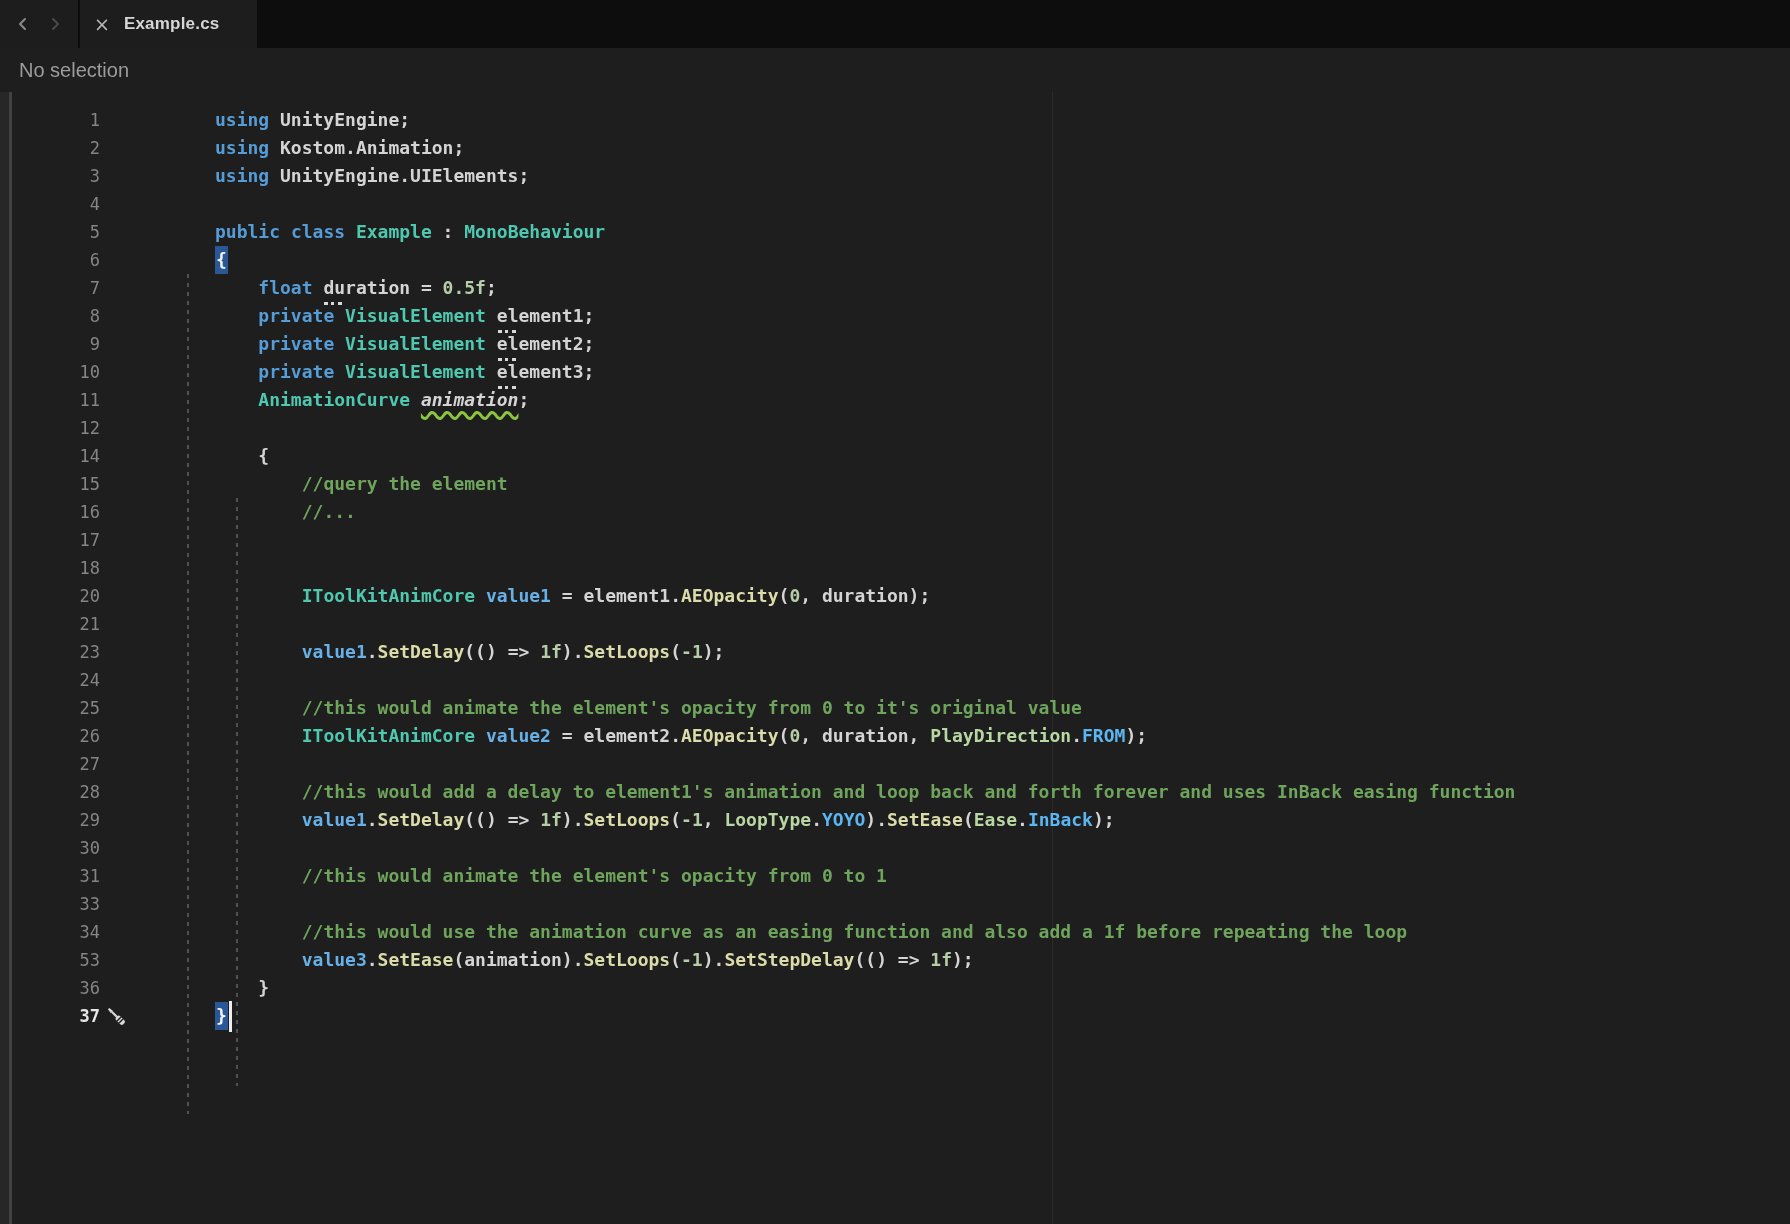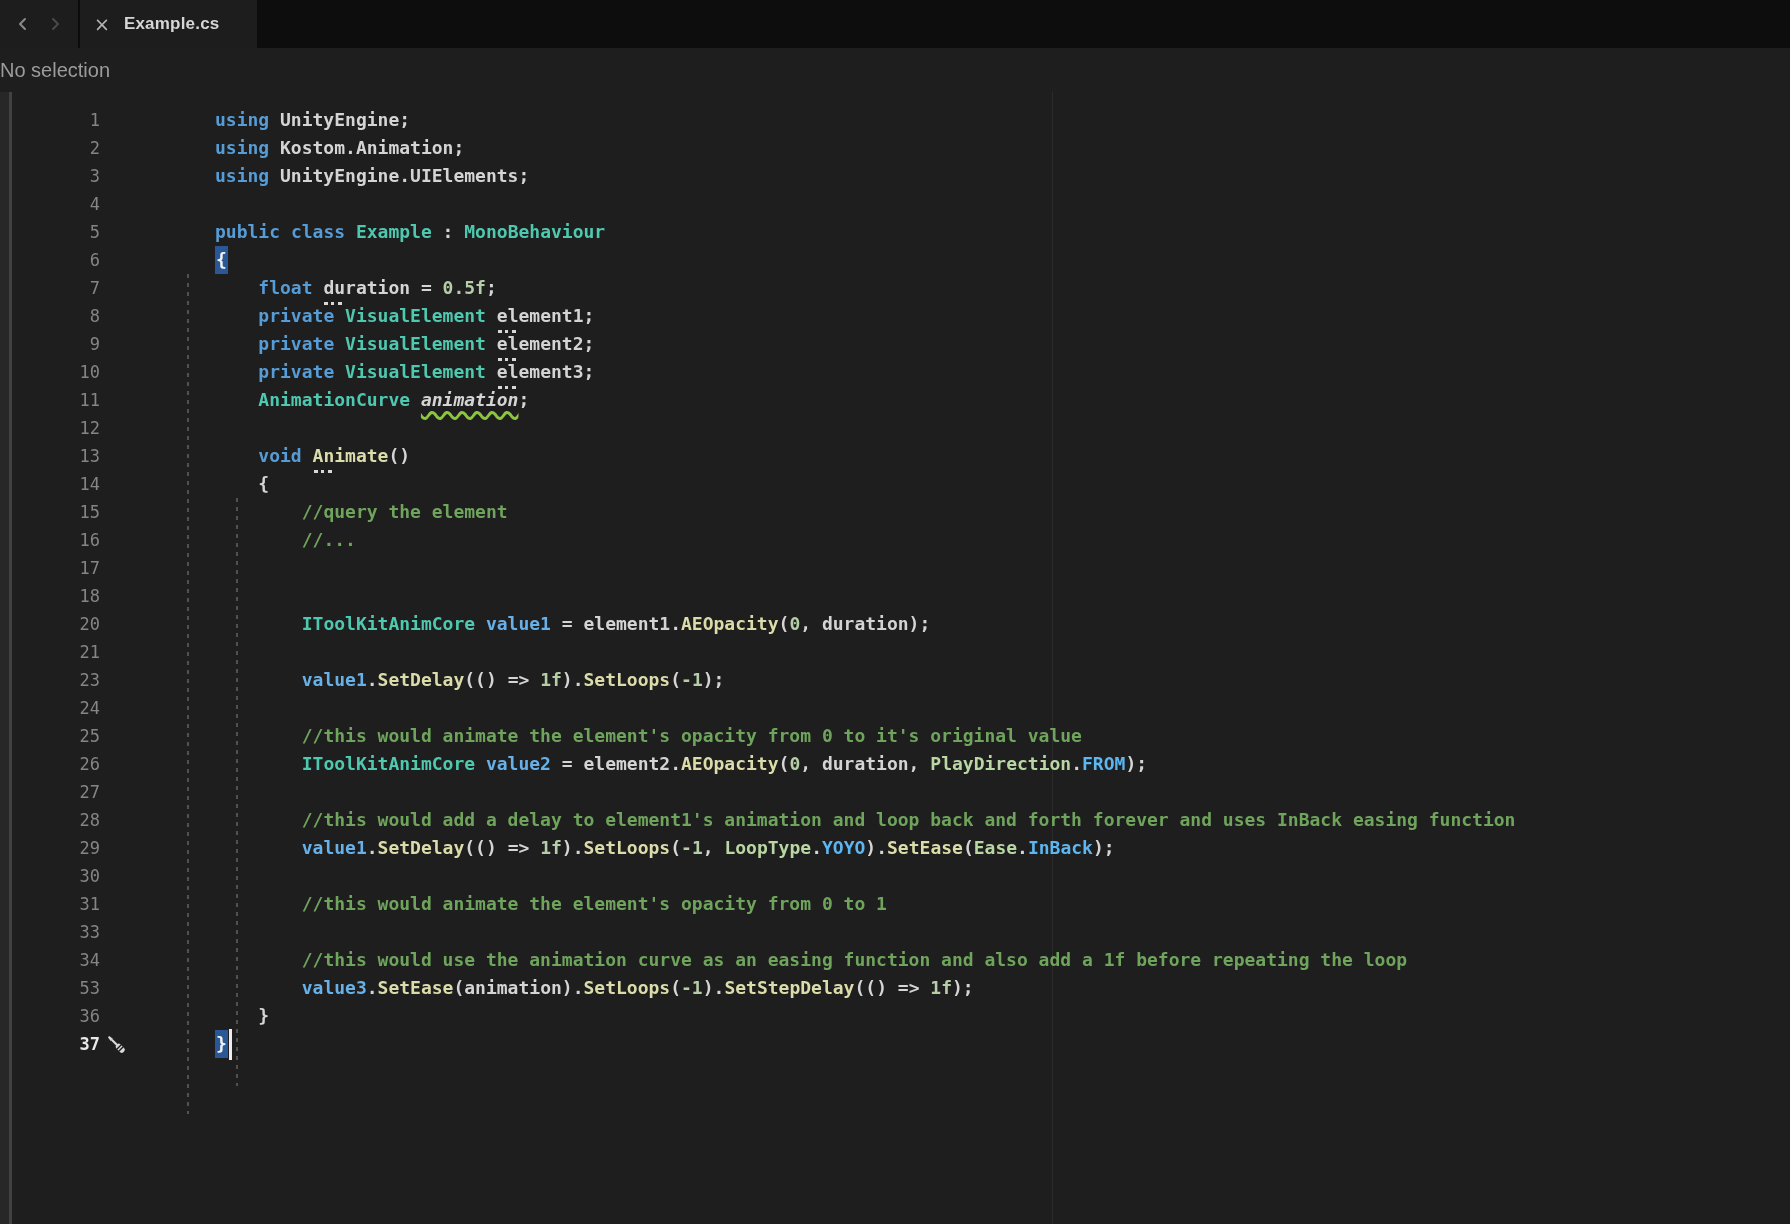--- a/index.html
+++ b/index.html
@@ -15,21 +15,21 @@
 
   
   .tabbar{position:relative;height:48px;background:var(--tabstrip);display:flex;align-items:stretch;}
   .navbox{width:80px;background:var(--tabbg);display:flex;align-items:center;justify-content:center;gap:14px;border-right:2px solid #0b0b0b;flex:none;}
   .navbtn{width:18px;height:18px;display:flex;align-items:center;justify-content:center;cursor:pointer;}
   .tab{width:177px;background:var(--tabbg);display:flex;align-items:center;padding:0 14px;gap:14px;flex:none;}
   .tab-close{color:#b5b5b5;font-size:19px;line-height:1;cursor:pointer;font-family:"DejaVu Sans",sans-serif;}
   .tab-label{color:#d6d6d6;font-size:17px;font-weight:600;letter-spacing:.2px;white-space:nowrap;}
 
   
-  .crumbbar{height:44px;background:var(--bg);display:flex;align-items:center;}
+  .crumbbar{height:44px;background:var(--bg);display:flex;align-items:center;padding-left:19px;}
   .crumb{color:var(--crumb);font-size:20px;}
 
   
   .editor{position:relative;height:1132px;background:var(--bg);overflow:hidden;}
   .leftstrip{position:absolute;left:0;top:0;width:9px;height:100%;background:#272727;}
   .leftstrip-edge{position:absolute;left:9px;top:0;width:3px;height:100%;background:#414141;}
   .ruler{position:absolute;left:1052px;top:0;width:1px;height:100%;background:rgba(255,255,255,0.06);}
   .guide{position:absolute;width:2px;background-image:repeating-linear-gradient(to bottom,#5a5a5a 0 4px,transparent 4px 9px);opacity:.85;}
   .guide.g0{left:187px;top:182px;height:840px;}
   .guide.g4{left:236px;top:406px;height:588px;}
@@ -152,26 +152,20 @@
         <div class="code"><span class="txt">    </span><span class="type">AnimationCurve</span><span class="txt"> </span><span class="txt squiggle">animation</span><span class="txt">;</span></div>
       </div>
       <div class="row">
         <div class="gutter">
           <span class="num">12</span>
         </div>
         <div class="code"></div>
       </div>
       <div class="row">
         <div class="gutter">
-          <span class="num">13</span>
-        </div>
-        <div class="code"><span class="txt">    </span><span class="kw">void</span><span class="txt"> </span><span class="method dots">Animate</span><span class="txt">()</span></div>
-      </div>
-      <div class="row">
-        <div class="gutter">
           <span class="num">14</span>
         </div>
         <div class="code"><span class="txt">    {</span></div>
       </div>
       <div class="row">
         <div class="gutter">
           <span class="num">15</span>
         </div>
         <div class="code"><span class="txt">        </span><span class="com">//query the element</span></div>
       </div>

